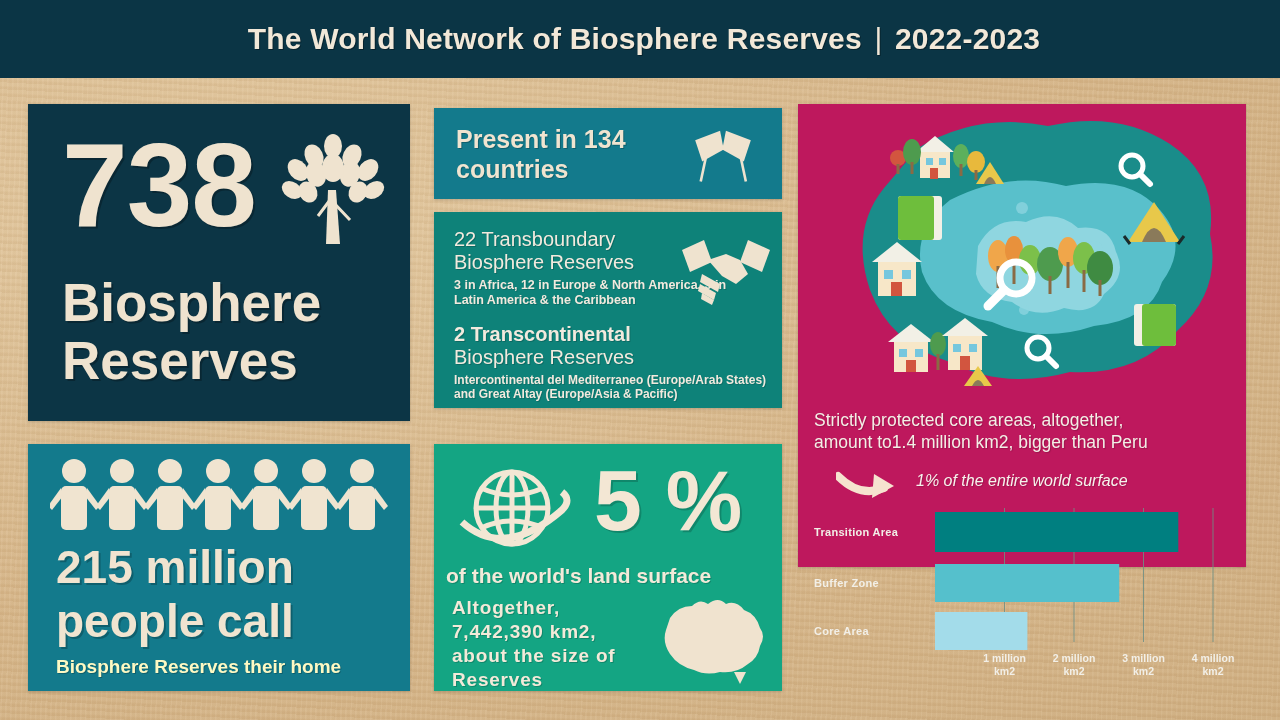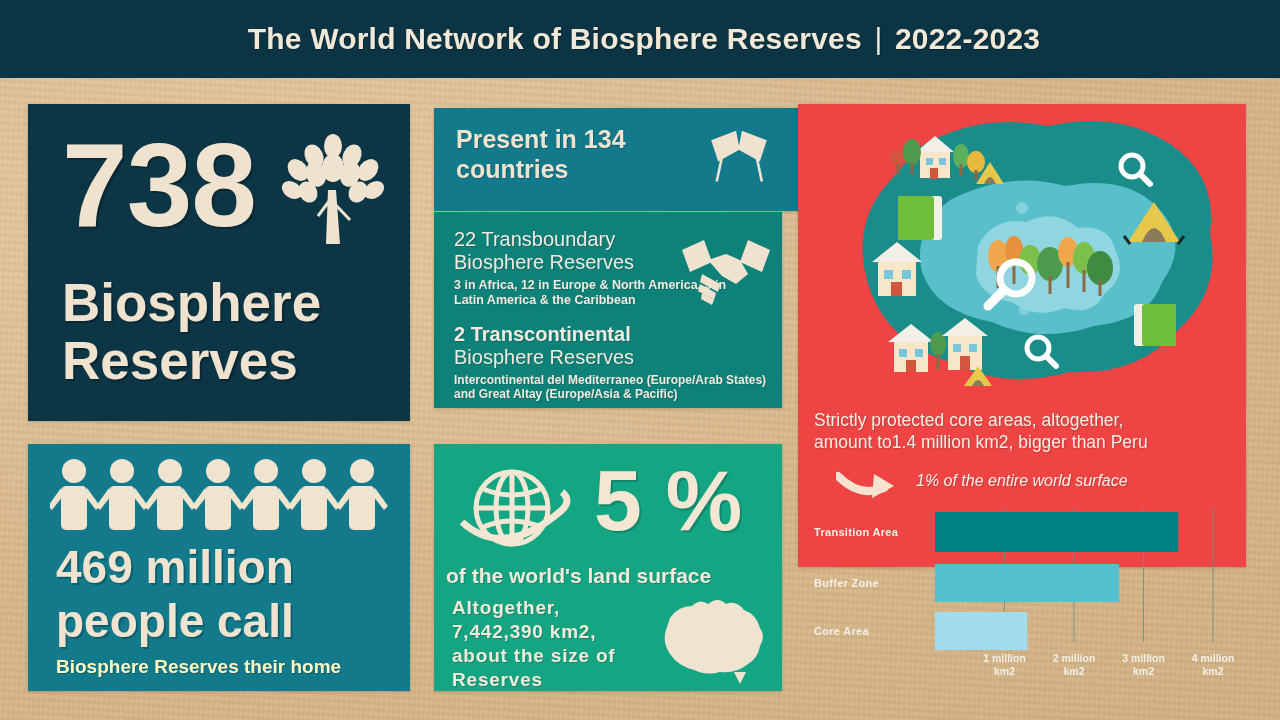--- a/index.html
+++ b/index.html
@@ -60,21 +60,21 @@
     text-shadow:2px 2px 0 rgba(0,0,0,.22);
   }
   #people-sub{
     position:absolute;left:28px;top:212px;width:350px;
     font-size:19px;font-weight:bold;color:#fef9c3;
     text-shadow:1px 1px 0 rgba(0,0,0,.22);
   }
 
   
   #panel-countries{
-    left:434px;top:108px;width:348px;height:103px;background:#137a8c;padding-left:16px;
+    left:434px;top:108px;width:348px;height:91px;background:#137a8c;
   }
   #countries-text{
     position:absolute;left:22px;top:16px;width:220px;
     font-size:25px;line-height:30px;font-weight:bold;color:#f0e4d0;
     text-shadow:1px 1px 0 rgba(0,0,0,.22);
   }
   #flags-icon{position:absolute;right:18px;top:12px;width:82px;height:62px;}
 
   
   #panel-transboundary{
@@ -110,21 +110,21 @@
   }
   #altogether-text{
     position:absolute;left:18px;top:152px;width:200px;
     font-size:19px;line-height:24px;font-weight:bold;color:#f3ead9;letter-spacing:.8px;
     text-shadow:1px 1px 0 rgba(0,0,0,.18);
   }
   #australia-icon{position:absolute;right:8px;top:148px;width:126px;height:92px;}
 
   
   #panel-map{
-    left:798px;top:104px;width:448px;height:463px;background:#ef4444;
+    left:798px;top:104px;width:448px;height:463px;background:#be185d;
   }
   #map-illustration{position:absolute;left:0;top:0;width:448px;height:300px;}
   #core-statement{
     position:absolute;left:16px;top:305px;width:424px;
     font-size:17.5px;line-height:22px;color:#f3efe6;font-weight:normal;
     text-shadow:1px 1px 1px rgba(0,0,0,.18);
   }
   #arrow-icon{position:absolute;left:38px;top:364px;width:66px;height:34px;}
   #world-surface-note{
     position:absolute;left:118px;top:368px;
@@ -211,21 +211,21 @@
           <path d="M37 30 L50 48 L46 52 L35 38 Z"></path>
       </g>
       <g transform="translate(288,0)">
         <circle cx="24" cy="13" r="12"></circle>
           <rect x="11" y="28" width="26" height="44" rx="5"></rect>
         <path d="M11 30 L-2 48 L2 52 L13 38 Z"></path>
           <path d="M37 30 L50 48 L46 52 L35 38 Z"></path>
       </g>
     </g>
   </svg>
-  <div id="people-number">469 million people call</div>
+  <div id="people-number">215 million people call</div>
   <div id="people-sub">Biosphere Reserves their home</div>
 </div>
 
 <div class="panel" id="panel-countries">
   <div id="countries-text">Present in 134 countries</div>
   <svg id="flags-icon" viewBox="0 0 82 62">
     <g fill="#efe3cf">
       <path d="M40 12 L14 18 L18 40 L41 31 Z" transform="rotate(-8 30 25)"></path>
       <path d="M42 12 L68 18 L64 40 L41 31 Z" transform="rotate(8 52 25)"></path>
       <rect x="22" y="24" width="2.6" height="38" transform="rotate(12 23 40)"></rect>

